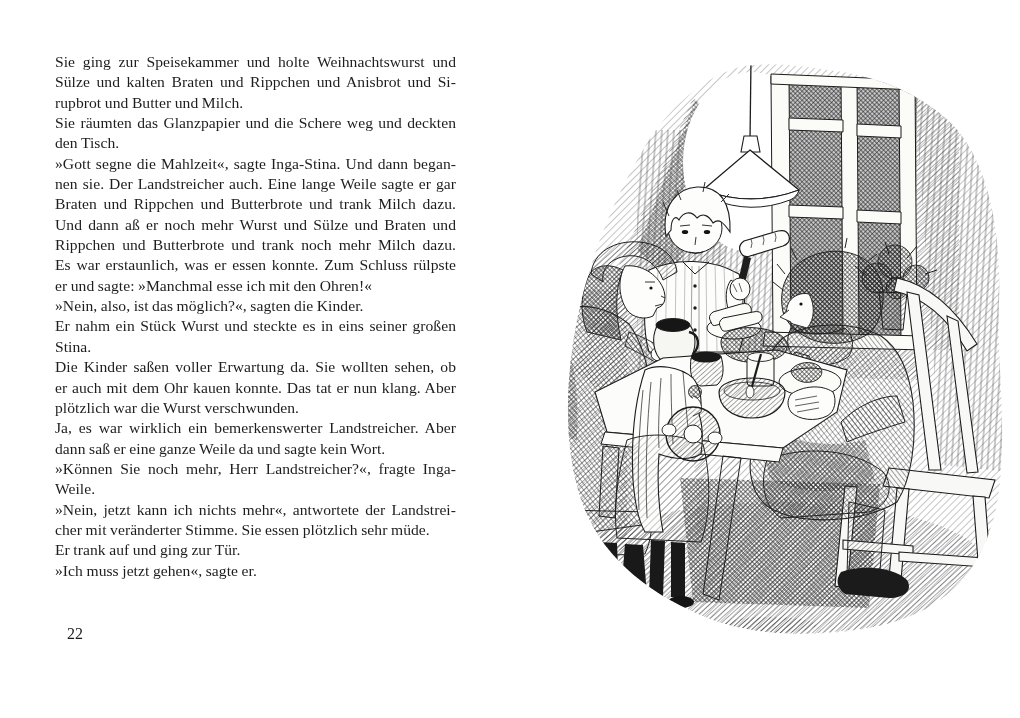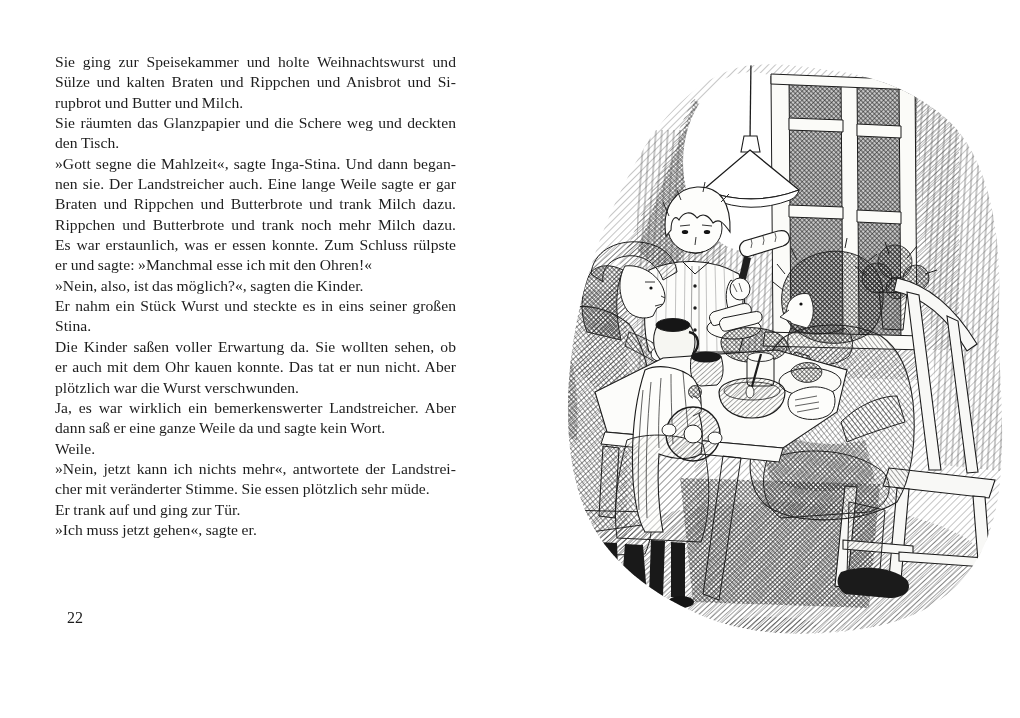--- a/index.html
+++ b/index.html
@@ -11,49 +11,51 @@
   .text-col{
     position:absolute;left:55px;top:52px;width:401px;
     font-size:15.6px;word-spacing:-0.4px;letter-spacing:0.05px;
   }
   .line{
     height:20.35px;line-height:20.35px;white-space:nowrap;overflow:hidden;
     text-align:justify;text-align-last:justify;
   }
   .line.end{text-align-last:left;}
   .page-num{
-    position:absolute;left:67px;top:609px;font-size:16px;
+    position:absolute;left:67px;top:625px;font-size:16px;
   }
   .illus{
     position:absolute;left:545px;top:40px;width:465px;height:600px;
   }
 </style>
 </head>
 <body>
 
 <div class="text-col">
     <div class="line">Sie ging zur Speisekammer und holte Weihnachtswurst und</div>
     <div class="line">Sülze und kalten Braten und Rippchen und Anisbrot und Si-</div>
     <div class="line end">rupbrot und Butter und Milch.</div>
     <div class="line">Sie räumten das Glanzpapier und die Schere weg und deckten</div>
     <div class="line end">den Tisch.</div>
     <div class="line">»Gott segne die Mahlzeit«, sagte Inga-Stina. Und dann began-</div>
     <div class="line">nen sie. Der Landstreicher auch. Eine lange Weile sagte er gar</div>
     <div class="line">Braten und Rippchen und Butterbrote und trank Milch dazu.</div>
+    <div class="line">Und dann aß er noch mehr Wurst und Sülze und Braten und</div>
     <div class="line">Rippchen und Butterbrote und trank noch mehr Milch dazu.</div>
     <div class="line">Es war erstaunlich, was er essen konnte. Zum Schluss rülpste</div>
     <div class="line end">er und sagte: »Manchmal esse ich mit den Ohren!«</div>
     <div class="line end">»Nein, also, ist das möglich?«, sagten die Kinder.</div>
     <div class="line">Er nahm ein Stück Wurst und steckte es in eins seiner großen</div>
     <div class="line end">Stina.</div>
     <div class="line">Die Kinder saßen voller Erwartung da. Sie wollten sehen, ob</div>
-    <div class="line">er auch mit dem Ohr kauen konnte. Das tat er nun nicht. Aber</div>
+    <div class="line">er auch mit dem Ohr kauen konnte. Das tat er nun klang. Aber</div>
     <div class="line end">plötzlich war die Wurst verschwunden.</div>
     <div class="line">Ja, es war wirklich ein bemerkenswerter Landstreicher. Aber</div>
     <div class="line end">dann saß er eine ganze Weile da und sagte kein Wort.</div>
+    <div class="line">»Können Sie noch mehr, Herr Landstreicher?«, fragte Inga-</div>
     <div class="line end">Weile.</div>
     <div class="line">»Nein, jetzt kann ich nichts mehr«, antwortete der Landstrei-</div>
     <div class="line end">cher mit veränderter Stimme. Sie essen plötzlich sehr müde.</div>
     <div class="line end">Er trank auf und ging zur Tür.</div>
     <div class="line end">»Ich muss jetzt gehen«, sagte er.</div>
   </div>
 
 <div class="page-num">22</div>
 
 <div class="illus">

